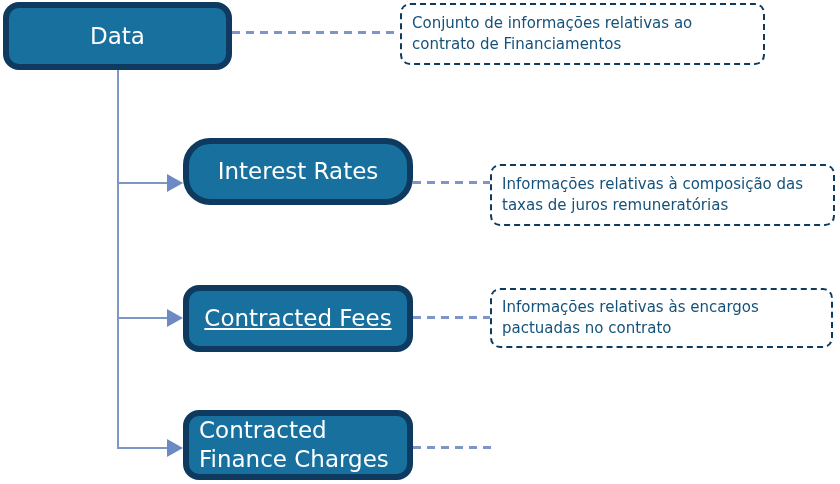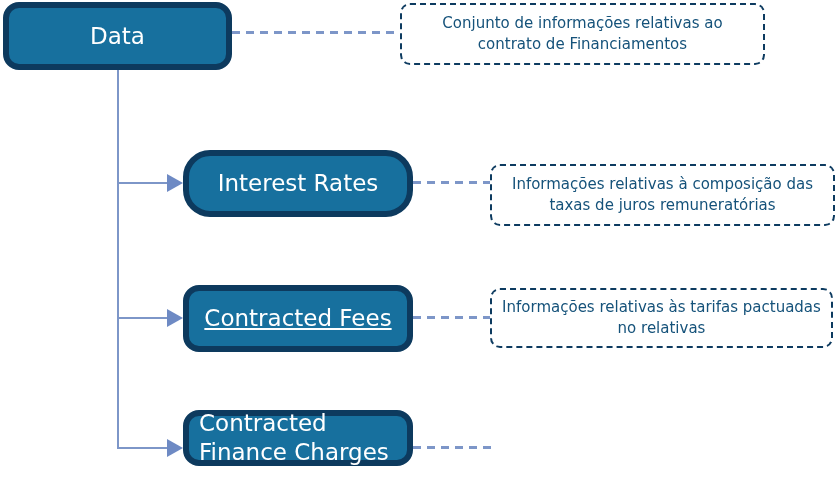--- a/index.html
+++ b/index.html
@@ -21,36 +21,36 @@
     color:#ffffff;
     display:flex;
     align-items:center;
     justify-content:center;
     text-align:left;
     font-size:23px;
     line-height:1.25;
     padding:0 10px;
   }
   #node-data     { left:3px;   top:2px;   width:229px; height:68px; }
-  #node-interest { left:183px; top:150px; width:230px; height:67px;border-radius:27px; }
+  #node-interest { left:183px; top:138px; width:230px; height:67px;border-radius:27px; }
   #node-fees     { left:183px; top:285px; width:230px; height:67px;text-decoration:underline; }
-  #node-charges  { left:183px; top:410px; width:230px; height:56px; }
+  #node-charges  { left:183px; top:410px; width:230px; height:70px; }
 
   
   .note {
     position:absolute;
     box-sizing:border-box;
     background:#ffffff;
     border:2px dashed var(--note-border,#0d3b60);
     border-radius:10px;
     color:var(--note-text,#15527a);
     display:flex;
     align-items:center;
     justify-content:center;
-    text-align:center;
+    text-align:left;
     font-size:15px;
     line-height:1.4;
     padding:4px 10px;
   }
   #note-data     { left:400px; top:3px;   width:365px; height:62px; }
   #note-interest { left:490px; top:164px; width:345px; height:62px; }
   #note-fees     { left:490px; top:288px; width:343px; height:60px; }
   #note-charges  { left:492px; top:425px; width:343px; height:55px; }
 
   
@@ -126,16 +126,16 @@
     <span>Contracted Finance Charges</span>
   </div>
 
   <div class="note" id="note-data">
     <span>Conjunto de informações relativas ao contrato de Financiamentos</span>
   </div>
   <div class="note" id="note-interest">
     <span>Informações relativas à composição das taxas de juros remuneratórias</span>
   </div>
   <div class="note" id="note-fees">
-    <span>Informações relativas às tarifas pactuadas no relativas</span>
+    <span>Informações relativas às encargos pactuadas no contrato</span>
   </div>
 
 </div>
 
 </body></html>

